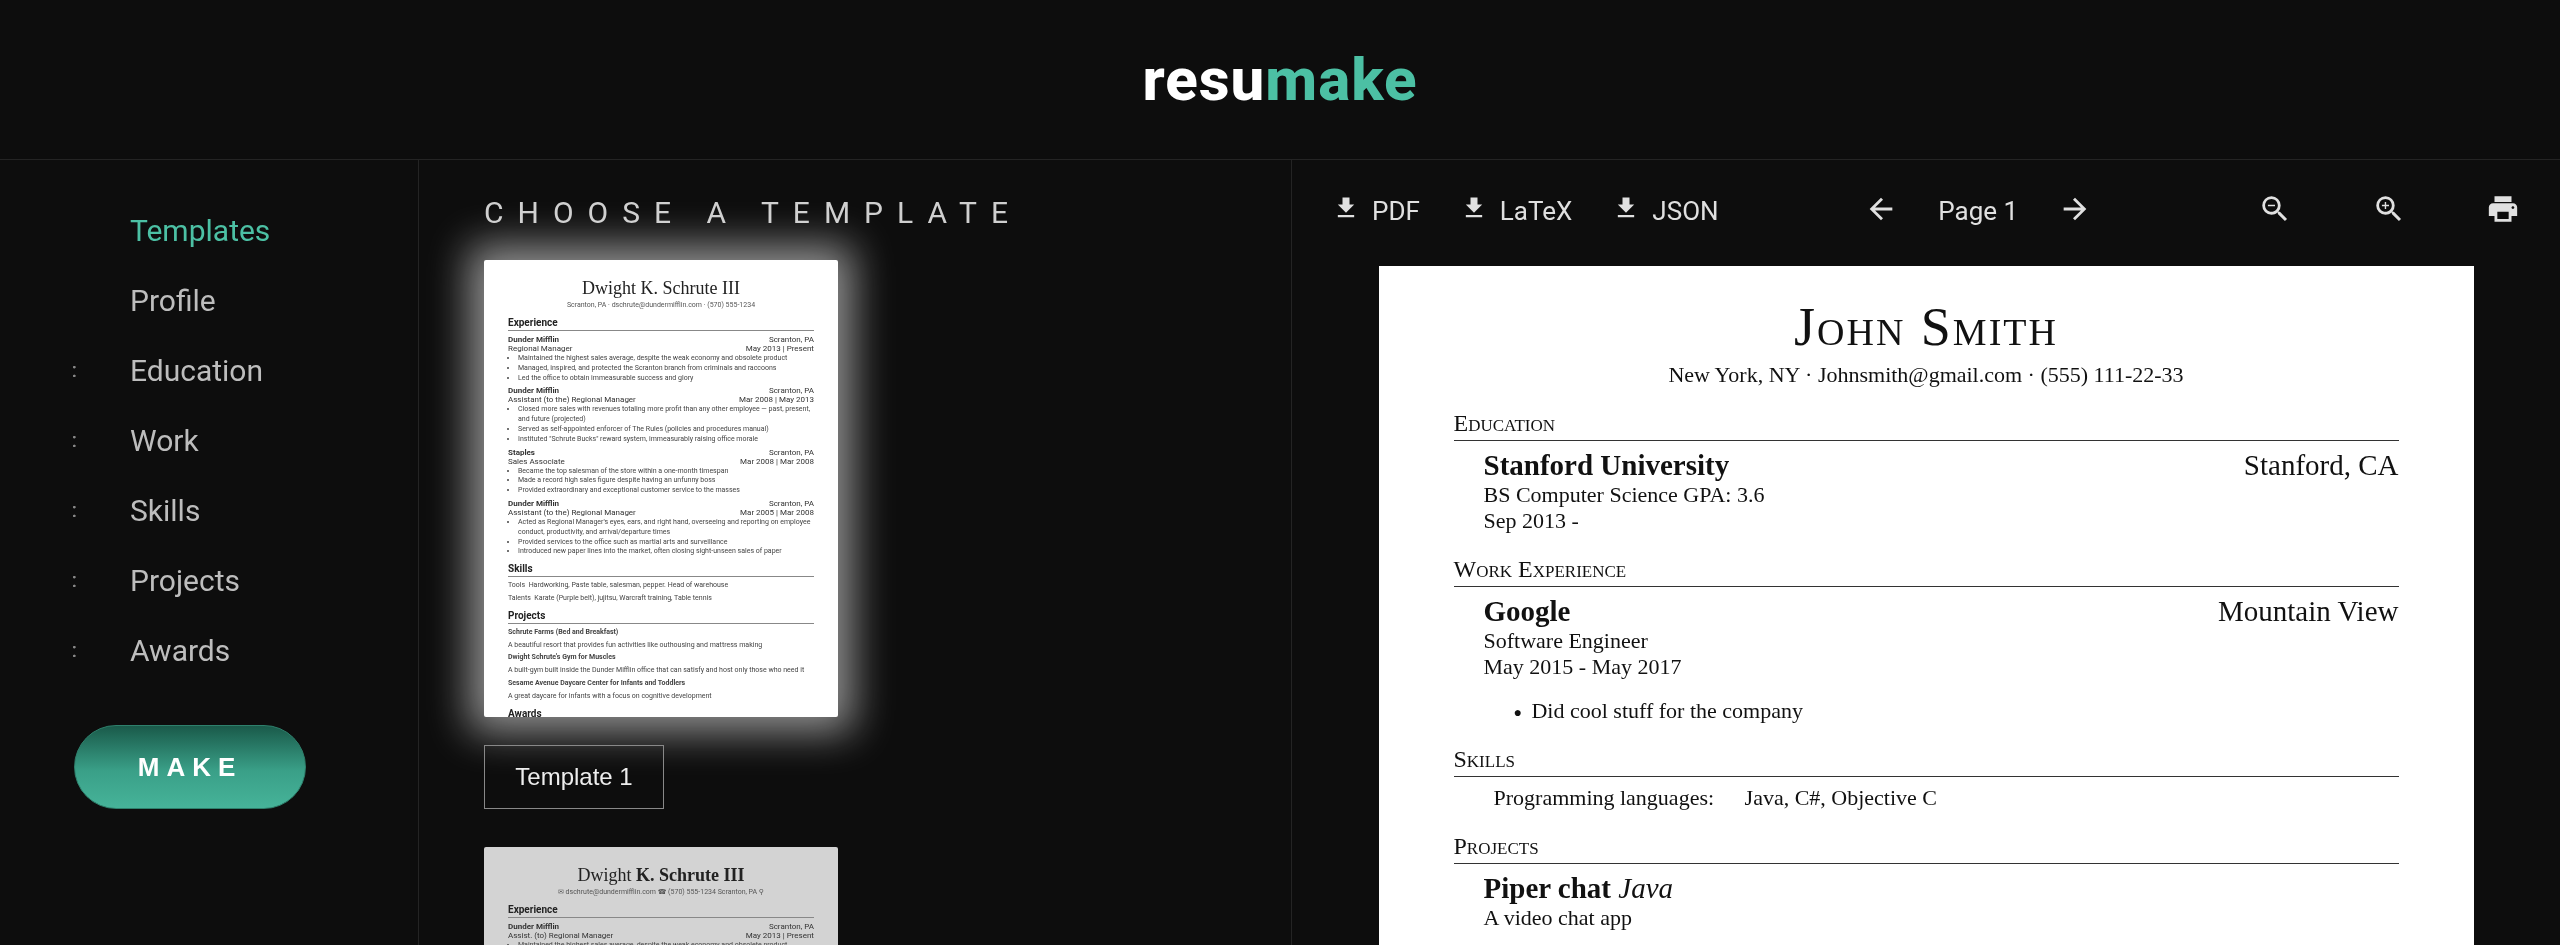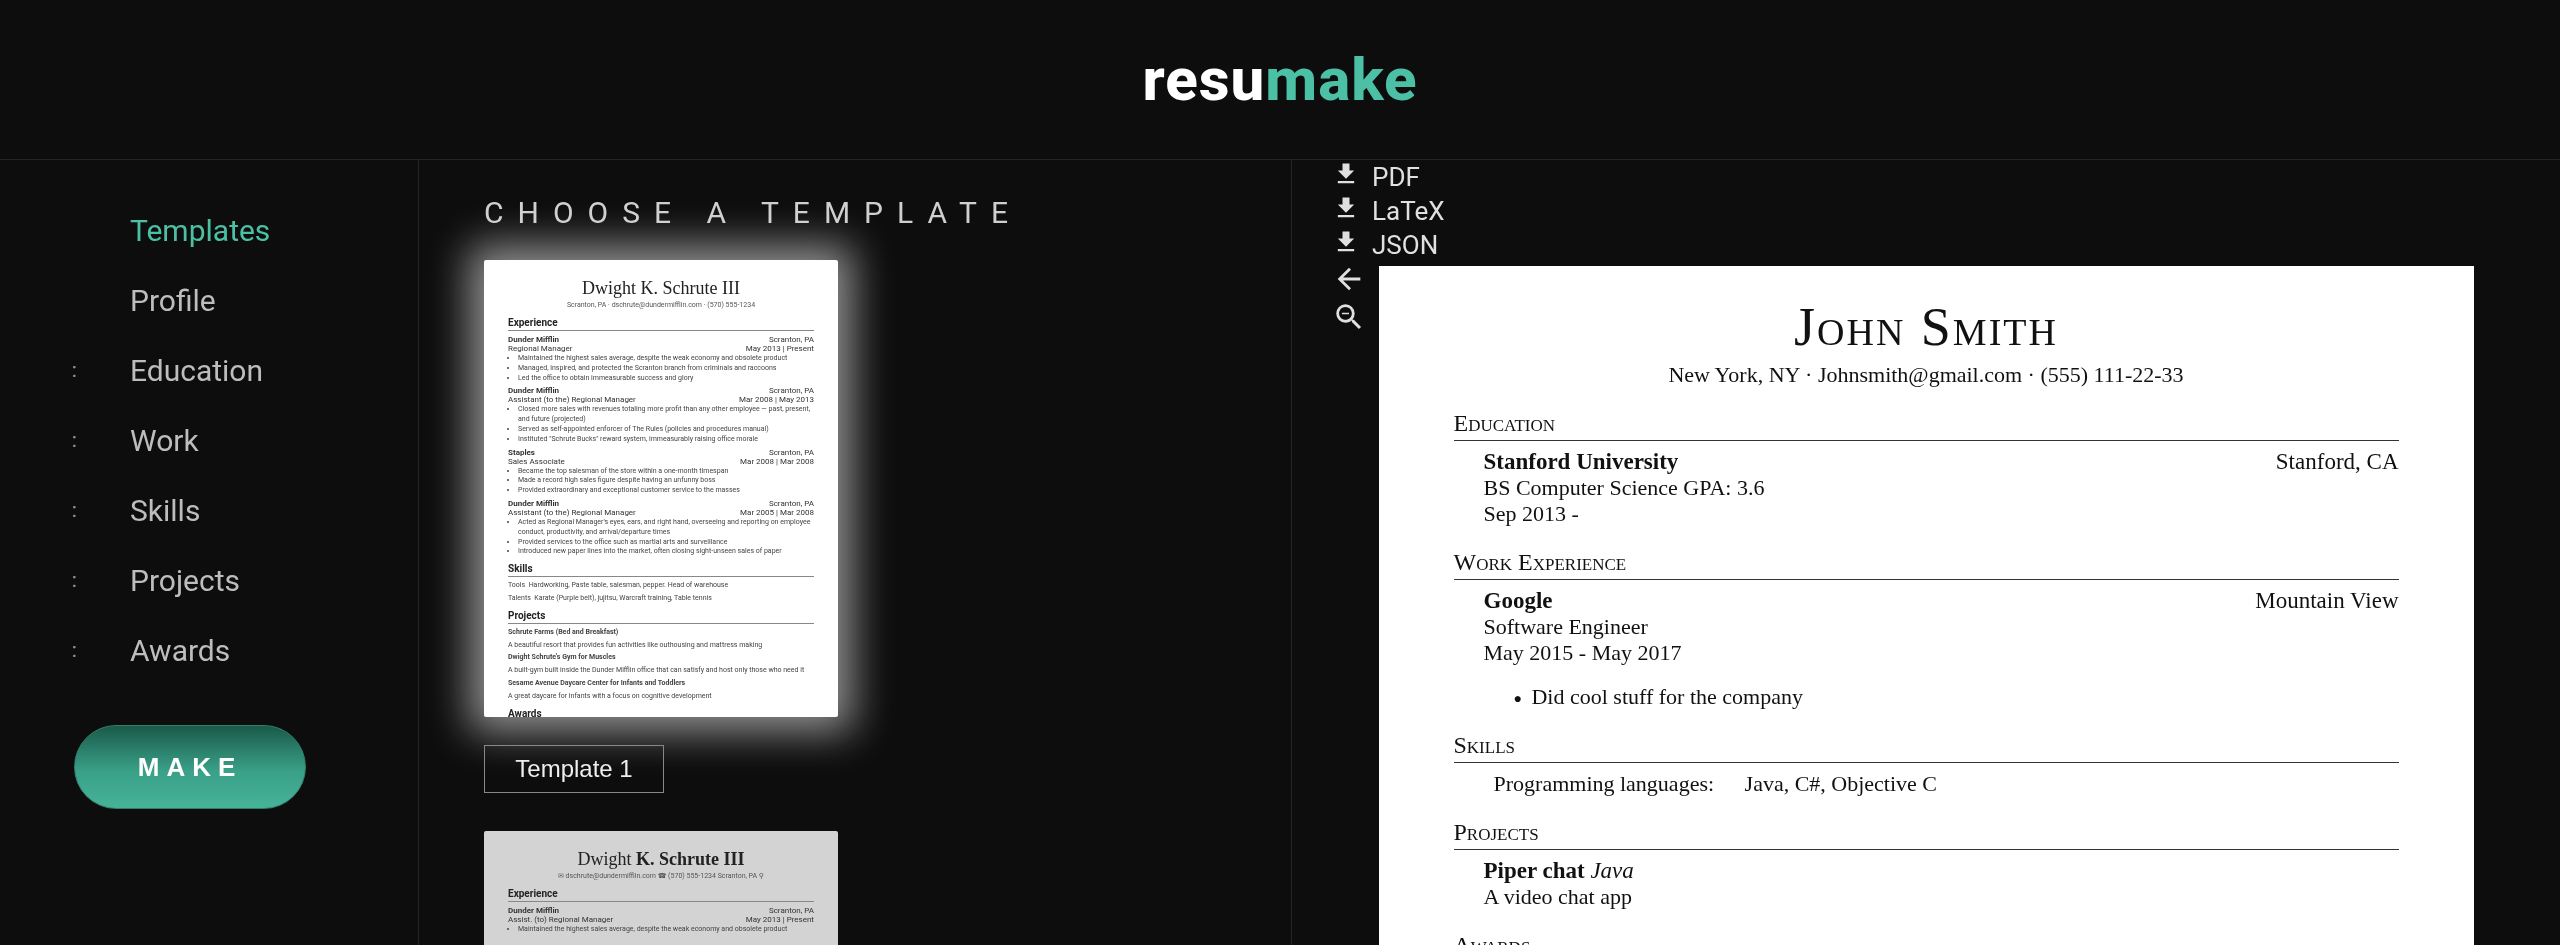--- a/index.html
+++ b/index.html
@@ -24,59 +24,59 @@
 
   .make-btn { margin: 40px 0 0 74px; width: 232px; height: 84px; border-radius: 42px; border: 1px solid #2e806c; background: linear-gradient(180deg, #1a5a4a 0%, #3aa088 55%, #46b399 100%); color: #fff; font-size: 26px; font-weight: 700; letter-spacing: 7px; cursor: pointer; }
 
   
   .templates-panel { width: 873px; border-right: 1px solid #242424; padding: 35px 65px 0 65px; }
   .choose-heading { color: #cfcfcf; font-size: 30px; font-weight: 400; letter-spacing: 14px; margin-bottom: 30px; }
   .template-grid { display: flex; flex-wrap: wrap; gap: 38px; }
   .template-card-wrap { display: flex; flex-direction: column; align-items: flex-start; }
   .template-card { width: 354px; height: 457px; background: #d3d3d3; border-radius: 2px; padding: 18px 24px; font-size: 10px; color: #333; overflow: hidden; }
   .template-card.selected { background: #ffffff; box-shadow: 0 0 40px 15px rgba(255,255,255,0.55); }
-  .template-label-btn { margin-top: 28px; border: 1px solid #888; background: transparent; color: #cfcfcf; width: 180px; height: 48px; font-size: 24px; cursor: pointer; }
+  .template-label-btn { margin-top: 28px; border: 1px solid #888; background: transparent; color: #cfcfcf; width: 180px; height: 64px; font-size: 24px; cursor: pointer; }
   .template-label-btn.active { color: #eee; }
 
   
   .thumb-name { text-align: center; font-family: Georgia, serif; font-size: 18px; color: #222; }
   .thumb-name .bold { font-weight: bold; }
   .thumb-sub { text-align: center; font-size: 7px; color: #555; margin: 2px 0 8px; }
   .thumb-sec { font-size: 10px; font-weight: bold; color: #222; margin: 6px 0 2px; }
   .thumb-sec.left { text-align: left; }
   .thumb-hr { border: 0; border-top: 1px solid #888; margin: 2px 0 4px; }
   .thumb-row { display: flex; justify-content: space-between; font-size: 8px; color: #333; }
   .thumb-bold { font-weight: bold; }
   .thumb-body { font-size: 7px; color: #444; line-height: 1.4; margin: 1px 0 3px; }
   .thumb-list { padding-left: 10px; }
 
   
   .preview-panel { flex: 1; display: flex; flex-direction: column; }
-  .preview-toolbar { height: 102px; display: flex; align-items: flex-start; padding: 0 40px; color: #e0e0e0; flex-direction: column; }
+  .preview-toolbar { height: 102px; display: flex; align-items: center; padding: 0 40px; color: #e0e0e0; }
   .tb-btn { display: flex; align-items: center; gap: 12px; margin-right: 40px; cursor: pointer; font-size: 26px; }
   .tb-btn svg { width: 28px; height: 28px; fill: #e0e0e0; }
   .spacer-flex { flex: 1; }
   .pager { display: flex; align-items: center; gap: 40px; margin-right: 60px; }
   .pager .arrow { cursor: pointer; }
   .pager .arrow svg { width: 34px; height: 34px; fill: #e0e0e0; }
   .pager .page-txt { font-size: 26px; color: #e0e0e0; }
   .zoom-grp { display: flex; align-items: center; gap: 80px; }
   .zoom-grp .zbtn { cursor: pointer; }
   .zoom-grp svg { width: 34px; height: 34px; fill: #e0e0e0; }
   .print-btn { margin-left: 80px; cursor: pointer; }
   .print-btn svg { width: 34px; height: 34px; fill: #e0e0e0; }
 
   
   .doc-container { flex: 1; display: flex; justify-content: center; overflow: hidden; padding-top: 4px; }
   .doc { width: 1095px; height: 680px; background: #fff; padding: 30px 75px; font-family: Georgia, "Times New Roman", serif; color: #111; overflow: hidden; }
   .doc-name { text-align: center; font-variant: small-caps; font-size: 54px; letter-spacing: 2px; }
   .doc-contact { text-align: center; font-size: 22px; margin-top: 4px; }
   .doc-sec { font-variant: small-caps; font-size: 24px; margin-top: 22px; margin-bottom: 3px; }
   .doc-hr { border: 0; border-top: 1px solid #333; margin-bottom: 8px; }
-  .doc-row { display: flex; justify-content: space-between; font-size: 23px; padding-left: 30px; }
+  .doc-row { display: flex; justify-content: space-between; font-size: 29px; padding-left: 30px; }
   .doc-row .bold { font-weight: bold; }
   .doc-sub { font-size: 22px; padding-left: 30px; display: flex; justify-content: flex-start; flex-direction: column; }
   .doc-bullet { font-size: 22px; padding-left: 60px; margin-top: 18px; }
   .doc-bullet::before { content: "● "; font-size: 14px; vertical-align: middle; margin-right: 6px; }
   .doc-skill { font-size: 22px; padding-left: 40px; }
   .doc-skill .lbl { margin-right: 25px; font-family: Liberation Serif, serif; }
   .doc-proj-sub { font-size: 22px; padding-left: 30px; }
 </style>
 </head>
 <body>

